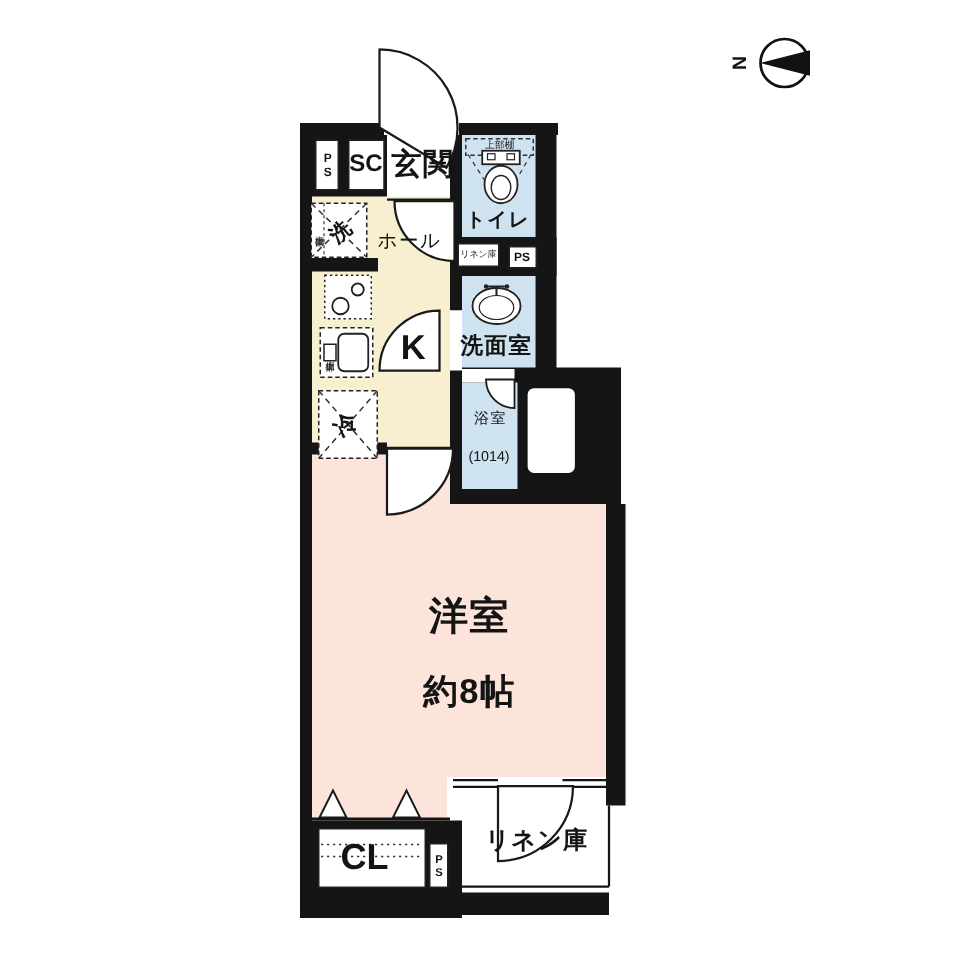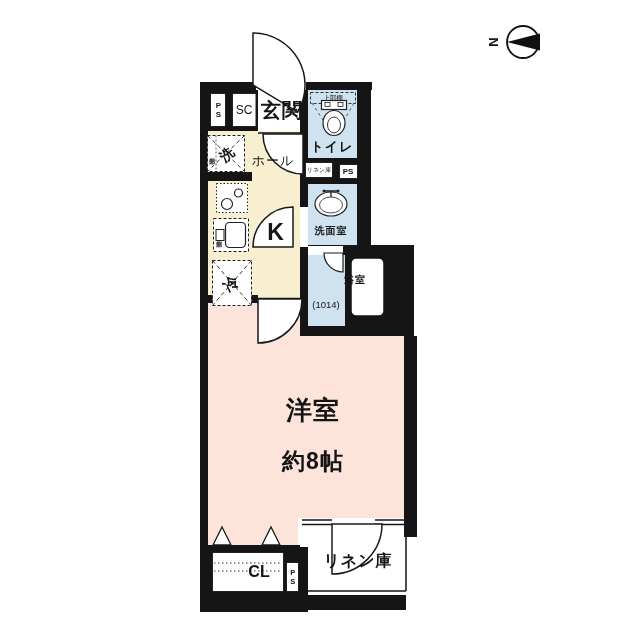--- a/index.html
+++ b/index.html
@@ -121,41 +121,41 @@
       <polygon points="262,545 271,527 280,545"></polygon>
     </g>
 
     <g>
       <circle cx="523" cy="42" r="16" fill="#fff" stroke="#111" stroke-width="1.8"></circle>
       <polygon points="507,42 540,33.5 540,50.5" fill="#111"></polygon>
     </g>
   </svg>
 
   <div class="lbl" style="left:282px;top:110px;font-size:20px;font-weight:700;">玄関</div>
-  <div class="lbl" style="left:244px;top:110px;font-size:12px;font-weight:400;letter-spacing:0;">SC</div>
+  <div class="lbl" style="left:244px;top:110px;font-size:16px;font-weight:700;letter-spacing:0;">SC</div>
   <div class="lbl vert" style="left:218px;top:110px;font-size:8px;font-weight:600;">PS</div>
 
   <div class="lbl" style="left:333px;top:98px;font-size:6.5px;letter-spacing:0;">上部棚</div>
   <div class="lbl" style="left:332px;top:146px;font-size:13px;font-weight:600;">トイレ</div>
   <div class="lbl" style="left:319px;top:170px;font-size:6px;letter-spacing:0;">リネン庫</div>
   <div class="lbl" style="left:348px;top:171.5px;font-size:8px;font-weight:600;letter-spacing:0;">PS</div>
 
   <div class="lbl rot40" style="left:227px;top:154px;font-size:14px;font-weight:700;">洗</div>
   <div class="lbl vert" style="left:212px;top:153px;font-size:6px;">上部棚</div>
   <div class="lbl" style="left:273px;top:160px;font-size:13px;font-weight:400;">ホール</div>
 
   <div class="lbl" style="left:276px;top:232px;font-size:23px;font-weight:600;">K</div>
   <div class="lbl vert" style="left:219px;top:236px;font-size:6px;">上部棚</div>
   <div class="lbl rot40" style="left:231px;top:283px;font-size:15px;font-weight:700;">冷</div>
 
-  <div class="lbl" style="left:331px;top:231px;font-size:10px;font-weight:600;">洗面室</div>
-  <div class="lbl" style="left:327px;top:280px;font-size:10px;font-weight:700;margin-left:28px;">浴室</div>
+  <div class="lbl" style="left:331px;top:231px;font-size:15px;font-weight:600;">洗面室</div>
+  <div class="lbl" style="left:327px;top:280px;font-size:10px;font-weight:400;">浴室</div>
   <div class="lbl" style="left:326px;top:305px;font-size:9.5px;letter-spacing:0;">(1014)</div>
 
   <div class="lbl" style="left:313px;top:410px;font-size:26px;font-weight:700;">洋室</div>
   <div class="lbl" style="left:313px;top:461px;font-size:23px;font-weight:700;">約8帖</div>
 
   <div class="lbl" style="left:358px;top:561px;font-size:16px;font-weight:600;">リネン庫</div>
-  <div class="lbl" style="left:243px;top:572px;font-size:16px;font-weight:600;letter-spacing:0;margin-left:16px;">CL</div>
+  <div class="lbl" style="left:243px;top:572px;font-size:24px;font-weight:600;letter-spacing:0;">CL</div>
   <div class="lbl vert" style="left:292.5px;top:577px;font-size:7.5px;font-weight:600;">PS</div>
 
   <div class="lbl rot90" style="left:493px;top:42px;font-size:13px;font-weight:800;">N</div>
 </div>
 
 </body></html>

